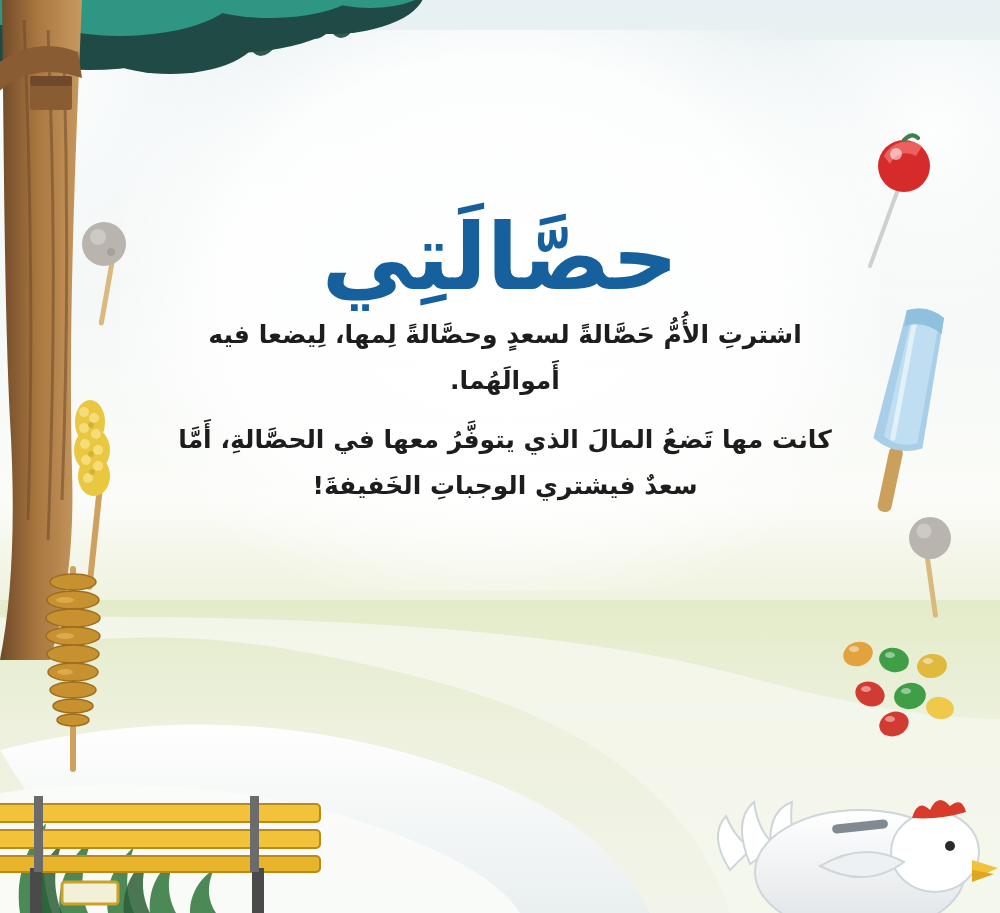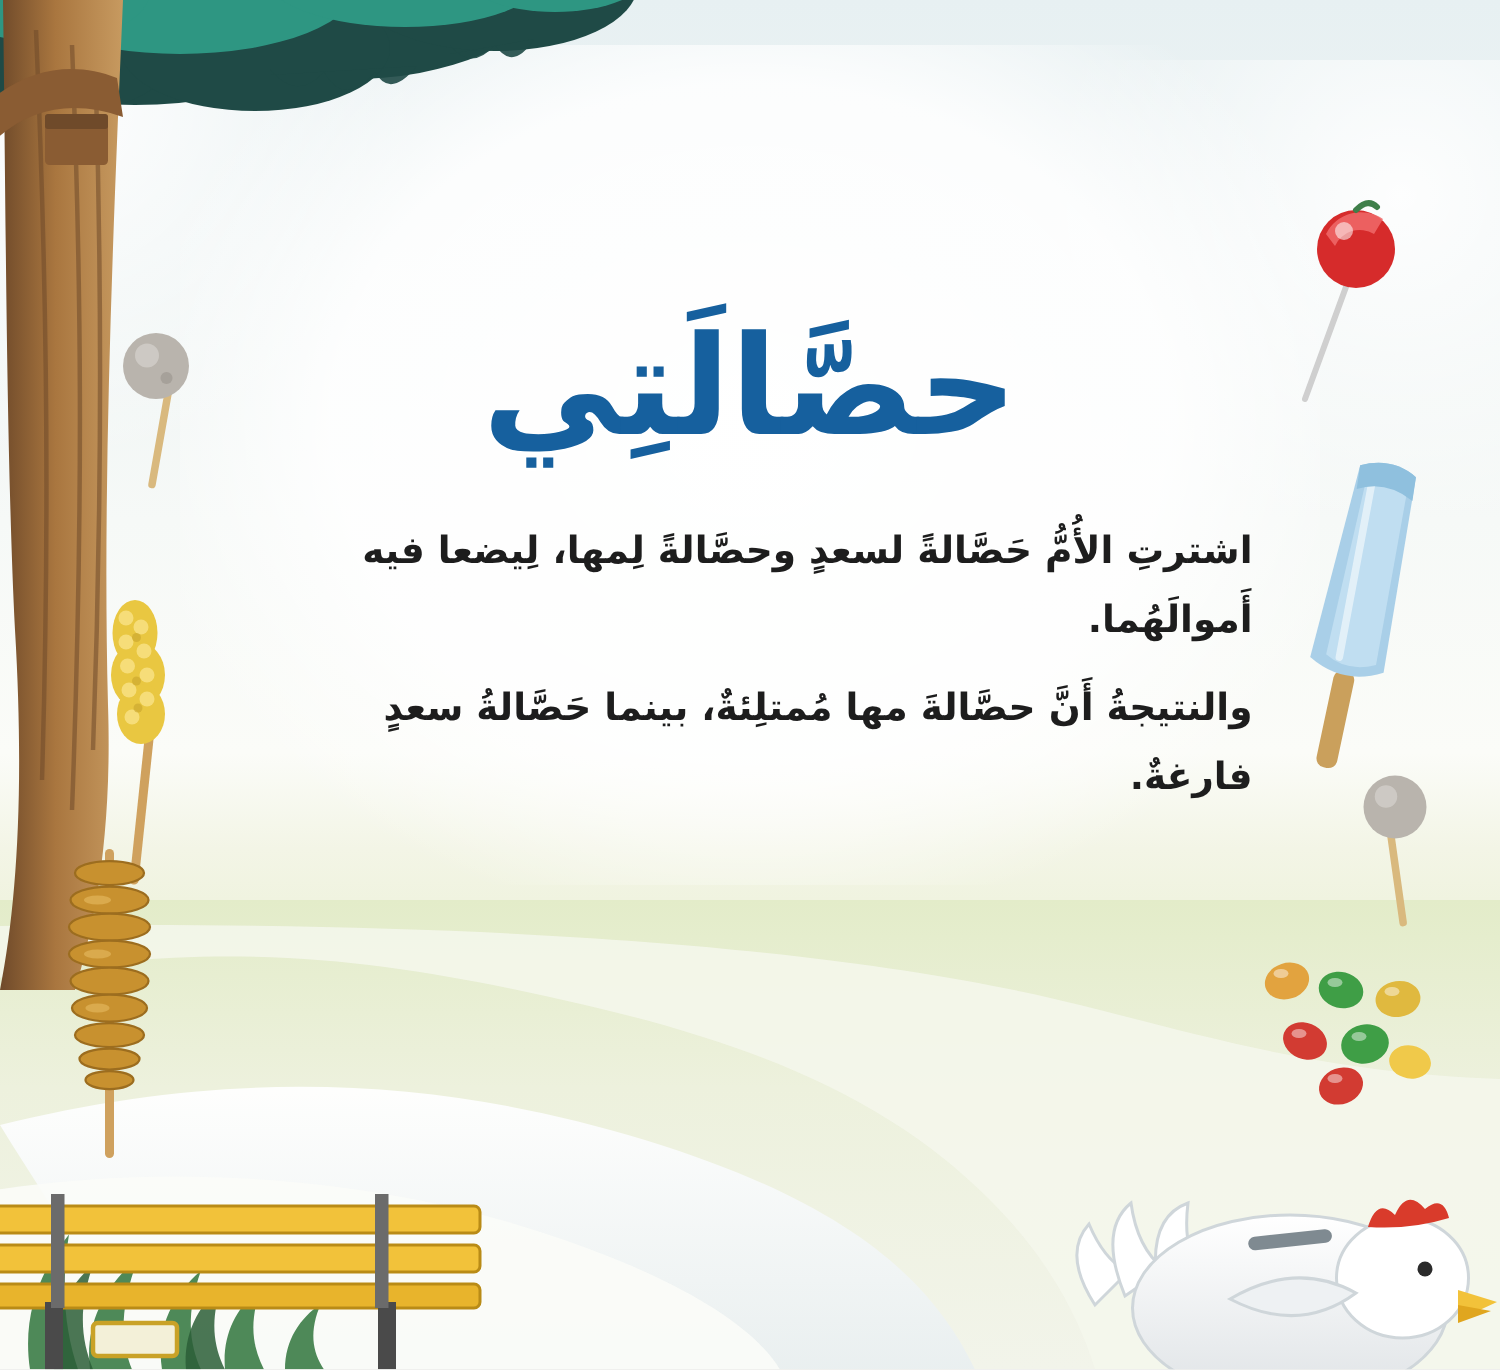--- a/index.html
+++ b/index.html
@@ -11,21 +11,21 @@
     height: 913px;
     overflow: hidden;
     font-family: "DejaVu Sans", sans-serif;
   }
 
   #page {
     position: relative;
     width: 1000px;
     height: 913px;
     overflow: hidden;
-    background: #e5e5e5;
+    background: #7dd3fc;
   }
 
   
   .bg-sky {
     position: absolute;
     inset: 0;
     background: linear-gradient(180deg,
         #e7f0f2 0%,
         #eef4f4 18%,
         #f6f9f7 38%,
@@ -108,27 +108,26 @@
     direction: rtl;
   }
 
   
   .body-text {
     position: absolute;
     top: 312px;
     left: 175px;
     width: 660px;
     direction: rtl;
-    text-align: right;
+    text-align: center;
     color: #1d1d1d;
     font-family: "DejaVu Sans", sans-serif;
     font-size: 25px;
     font-weight: bold;
     line-height: 1.82;
-    margin-top: 32px;
   }
   .para {
     margin: 0 0 14px 0;
   }
   .para:last-child { margin-bottom: 0; }
 
   
   .prop { position: absolute; }
 
   
@@ -242,21 +241,21 @@
         <path d="M36,170 C32,140 44,116 62,100 C52,130 54,150 62,170 Z"></path>
         <path d="M124,170 C122,146 132,128 148,114 C140,136 142,154 150,170 Z"></path>
       </g>
     </svg>
   </div>
 
   <h1 class="title">حصَّالَتِي</h1>
 
   <div class="body-text">
     <p class="para">اشترتِ الأُمُّ حَصَّالةً لسعدٍ وحصَّالةً لِمها، لِيضعا فيه أَموالَهُما.</p>
-    <p class="para">والنتيجةُ أَنَّ حصَّالةَ مها مُمتلِئةٌ، بينما حَصَّالةُ سعدٍ فارغةٌ.</p>
+    <p class="para">كانت مها تَضعُ المالَ الذي يتوفَّرُ معها في الحصَّالةِ، أَمَّا سعدٌ فيشتري الوجباتِ الخَفيفةَ!</p>
   </div>
 
   <div class="prop lolli-grey-1">
     <svg width="58" height="110" viewBox="0 0 58 110" xmlns="http://www.w3.org/2000/svg">
       <rect x="27" y="34" width="5" height="74" rx="2.5" fill="#d9b97e" transform="rotate(10 29 70)"></rect>
       <circle cx="26" cy="26" r="22" fill="#b9b4ad"></circle>
       <circle cx="20" cy="19" r="8" fill="#d2cec9" opacity="0.8"></circle>
       <circle cx="33" cy="34" r="4" fill="#9e9891" opacity="0.7"></circle>
     </svg>
   </div>

